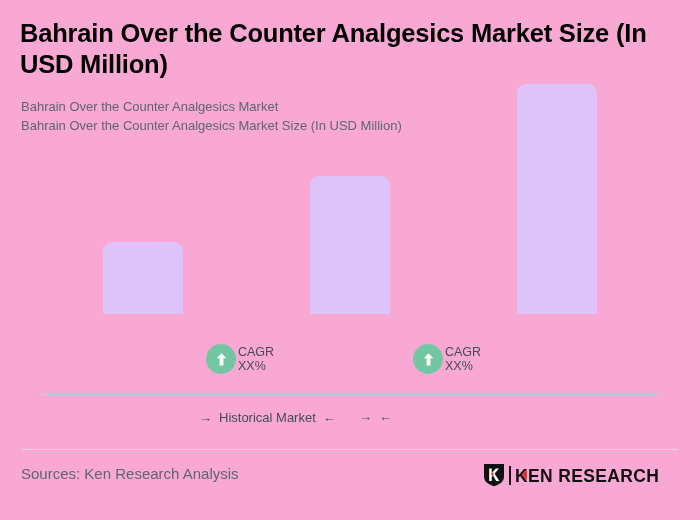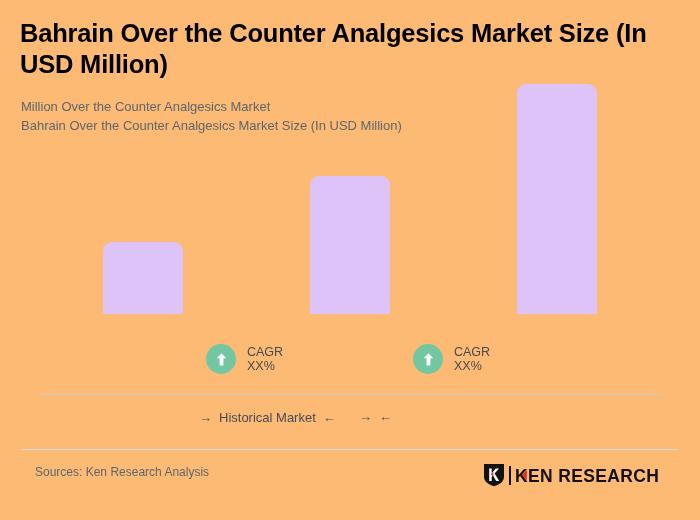--- a/index.html
+++ b/index.html
@@ -12,21 +12,21 @@
     background: #ffffff;
     font-family: "Liberation Sans", sans-serif;
     overflow: hidden;
     position: relative;
   }
 
   #page {
     position: relative;
     width: 700px;
     height: 520px;
-    background: #fdba74;
+    background: #f9a8d4;
   }
 
   
   .title {
     position: absolute;
     left: 20px;
     top: 18px;
     width: 660px;
     font-size: 25.5px;
     font-weight: bold;
@@ -84,21 +84,21 @@
     color: #444c55;
   }
   .bar-label .l1 { display: block; }
   .bar-label .l2 { display: block; }
 
   
   .cagr {
     position: absolute;
     display: flex;
     align-items: center;
-    gap: 11px;
+    gap: 2px;
   }
   .cagr-circle {
     width: 30px;
     height: 30px;
     border-radius: 50%;
     background: #72c7a2;
     display: flex;
     align-items: center;
     justify-content: center;
     flex: 0 0 auto;
@@ -134,23 +134,23 @@
   .footer-divider {
     position: absolute;
     left: 22px;
     top: 449px;
     width: 656px;
     height: 1px;
     background: #d7d9dc;
   }
   .sources {
     position: absolute;
-    left: 35px;
+    left: 21px;
     top: 465px;
-    font-size: 12px;
+    font-size: 15px;
     color: #5d666f;
   }
 
   
   .logo {
     position: absolute;
     left: 483px;
     top: 463px;
     display: flex;
     align-items: center;
@@ -189,21 +189,21 @@
   }
 </style>
 </head>
 <body>
 
 <div id="page">
 
   <div class="title">Bahrain Over the Counter Analgesics Market Size (In USD Million)</div>
 
   <div class="subtitle-block">
-    <div class="subtitle">Million Over the Counter Analgesics Market</div>
+    <div class="subtitle">Bahrain Over the Counter Analgesics Market</div>
     <div class="subtitle">Bahrain Over the Counter Analgesics Market Size (In USD Million)</div>
   </div>
 
   <div class="chart">
 
     <div class="axis-line"></div>
 
     <div class="bar-label" style="left:83px; top:283px;">
       <span class="l1">~USD</span>
       <span class="l2">XX Mn</span>

